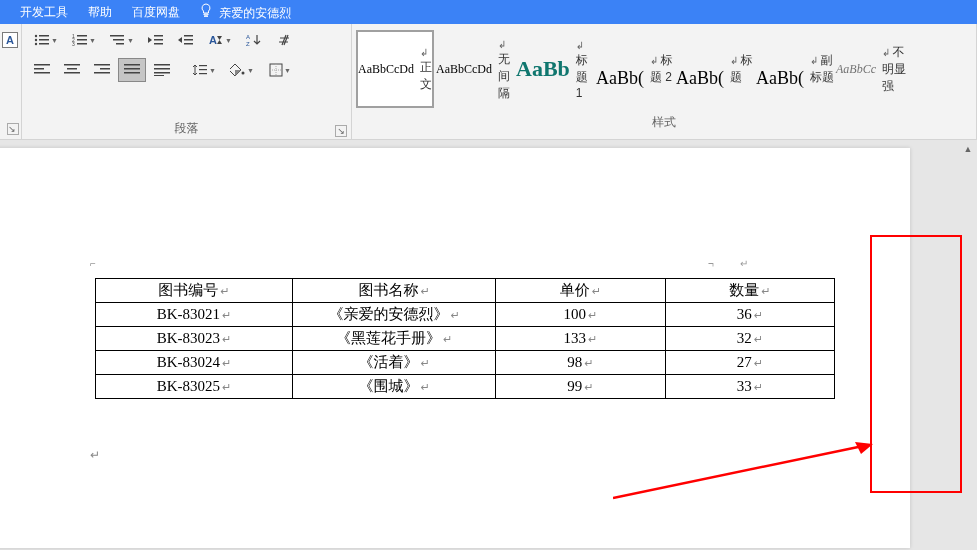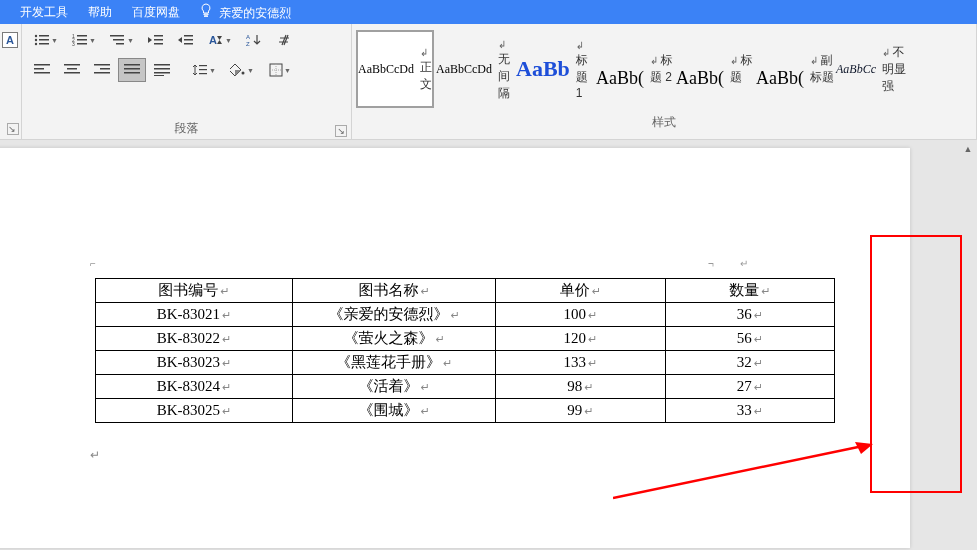--- a/index.html
+++ b/index.html
@@ -120,23 +120,23 @@
     }
     .style-card.selected {
       border: 2px solid #a0a0a0;
       background: #fff;
     }
     .style-preview {
       font-family: "SimSun", serif;
       color: #000;
       white-space: nowrap;
     }
-    .style-preview.big { font-size: 22px; font-weight: bold; color: #1d4ed8; }
+    .style-preview.big { font-size: 22px; font-weight: bold; color: #0f766e; }
     .style-preview.med { font-size: 18px; margin-top: 19px; }
-    .style-preview.italic { font-style: italic; color: #0f172a; }
+    .style-preview.italic { font-style: italic; color: #737373; }
     .style-label { font-size: 12px; color: #333; }
     .style-card .corner { font-size: 10px; color: #666; margin-right: 2px; }
     .doc-area {
       background: #e6e6e6;
       position: absolute;
       top: 140px;
       left: 0;
       right: 0;
       bottom: 0;
     }
@@ -440,26 +440,20 @@
             <td class="col1">图书编号<span class="enter-mark">↵</span></td>
             <td class="col2">图书名称<span class="enter-mark">↵</span></td>
             <td class="col3">单价<span class="enter-mark">↵</span></td>
             <td class="col4">数量<span class="enter-mark">↵</span></td>
           </tr>
           <tr>
             <td class="col1">BK-83021<span class="enter-mark">↵</span></td>
             <td class="col2">《亲爱的安德烈》<span class="enter-mark">↵</span></td>
             <td class="col3">100<span class="enter-mark">↵</span></td>
             <td class="col4">36<span class="enter-mark">↵</span></td>
-          </tr>
-          <tr>
-            <td class="col1">BK-83022<span class="enter-mark">↵</span></td>
-            <td class="col2">《萤火之森》<span class="enter-mark">↵</span></td>
-            <td class="col3">120<span class="enter-mark">↵</span></td>
-            <td class="col4">56<span class="enter-mark">↵</span></td>
           </tr>
           <tr>
             <td class="col1">BK-83023<span class="enter-mark">↵</span></td>
             <td class="col2">《黑莲花手册》<span class="enter-mark">↵</span></td>
             <td class="col3">133<span class="enter-mark">↵</span></td>
             <td class="col4">32<span class="enter-mark">↵</span></td>
           </tr>
           <tr>
             <td class="col1">BK-83024<span class="enter-mark">↵</span></td>
             <td class="col2">《活着》<span class="enter-mark">↵</span></td>

